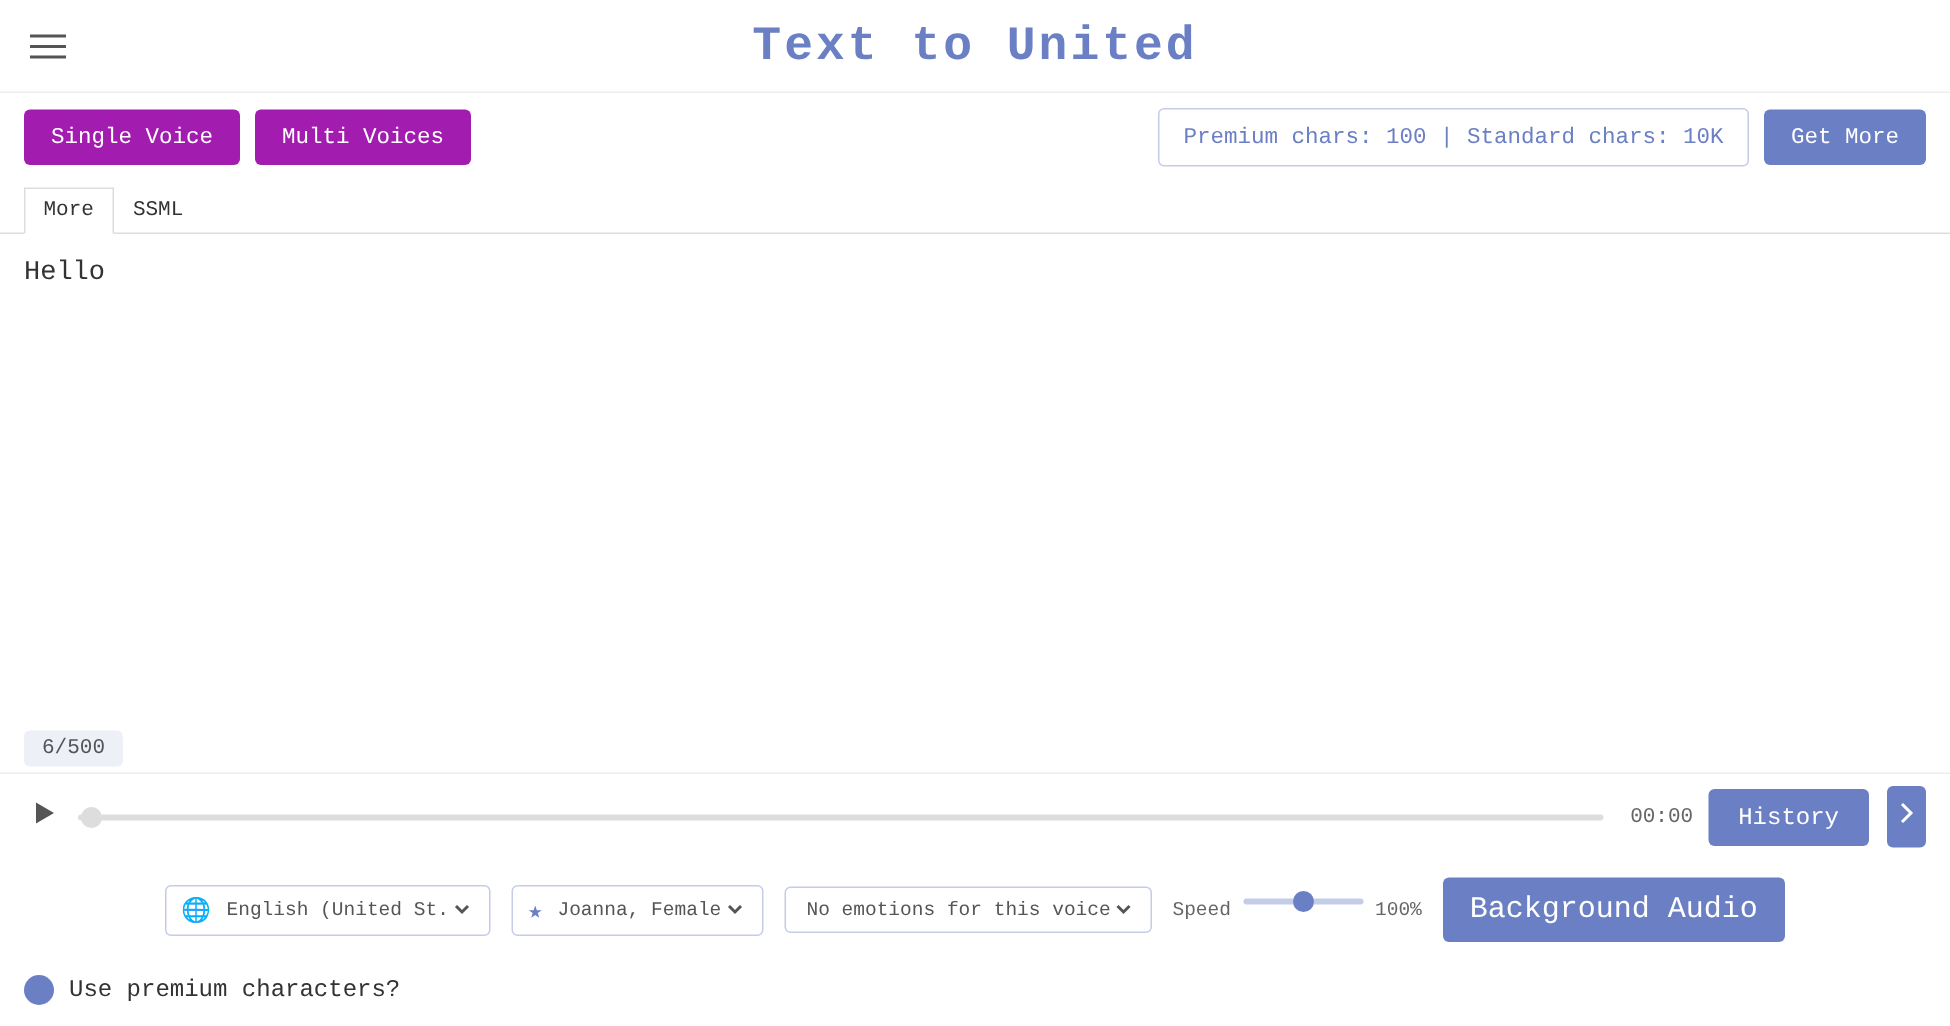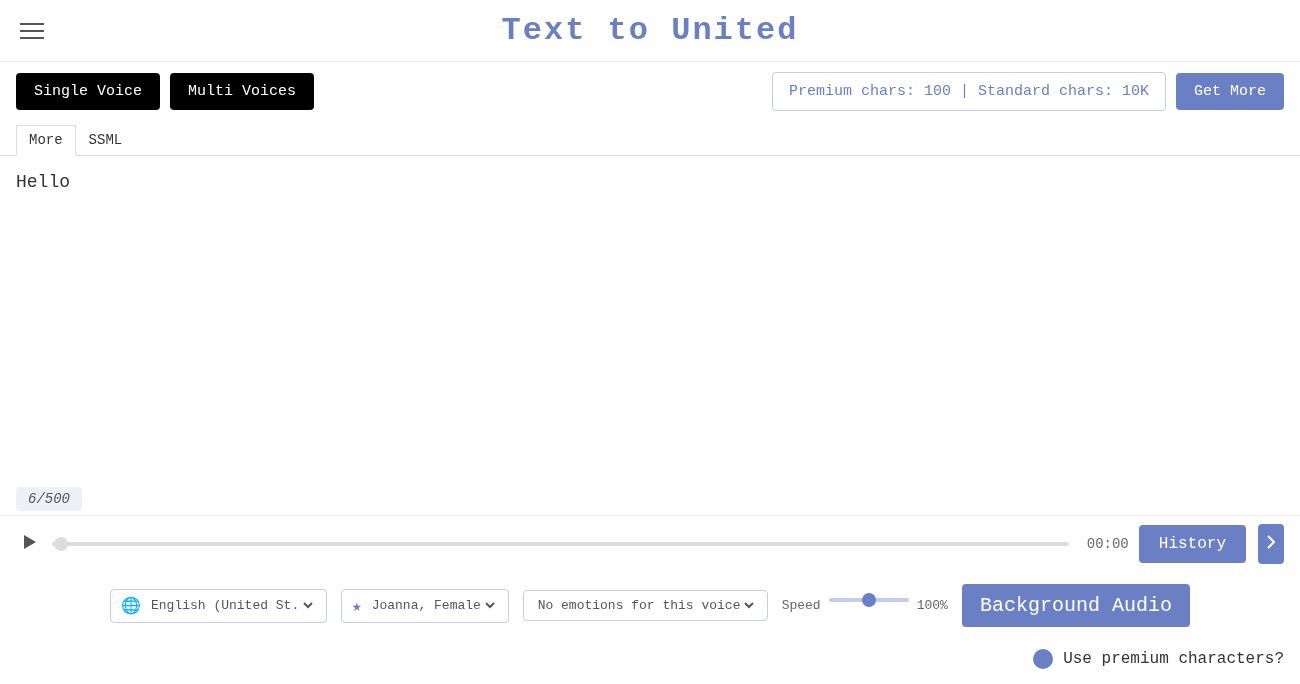--- a/index.html
+++ b/index.html
@@ -54,21 +54,21 @@
 
     
     .toolbar {
       display: flex;
       align-items: center;
       padding: 10px 16px;
       gap: 10px;
     }
 
     .btn-primary {
-      background: #000000;
+      background: #a21caf;
       color: white;
       border: none;
       padding: 10px 18px;
       border-radius: 4px;
       font-size: 15px;
       cursor: pointer;
       font-family: 'Courier New', Courier, monospace;
     }
 
     .chars-info {
@@ -139,21 +139,20 @@
       color: #333;
       resize: none;
       background: transparent;
     }
 
     
     .counter-bar {
       padding: 4px 16px;
       display: flex;
       align-items: flex-start;
-      font-style: italic;
     }
 
     .char-count {
       background: #eef0f8;
       padding: 4px 12px;
       border-radius: 4px;
       font-size: 14px;
       color: #555;
       font-family: 'Courier New', Courier, monospace;
     }
@@ -312,21 +311,21 @@
       border-radius: 4px;
       font-size: 20px;
       cursor: pointer;
       font-family: 'Courier New', Courier, monospace;
     }
 
     
     .premium-row {
       display: flex;
       align-items: center;
-      justify-content: flex-end;
+      justify-content: flex-start;
       gap: 10px;
       padding: 10px 16px;
     }
 
     .toggle-circle {
       width: 20px;
       height: 20px;
       border-radius: 50%;
       background: #6b7fc4;
       cursor: pointer;

